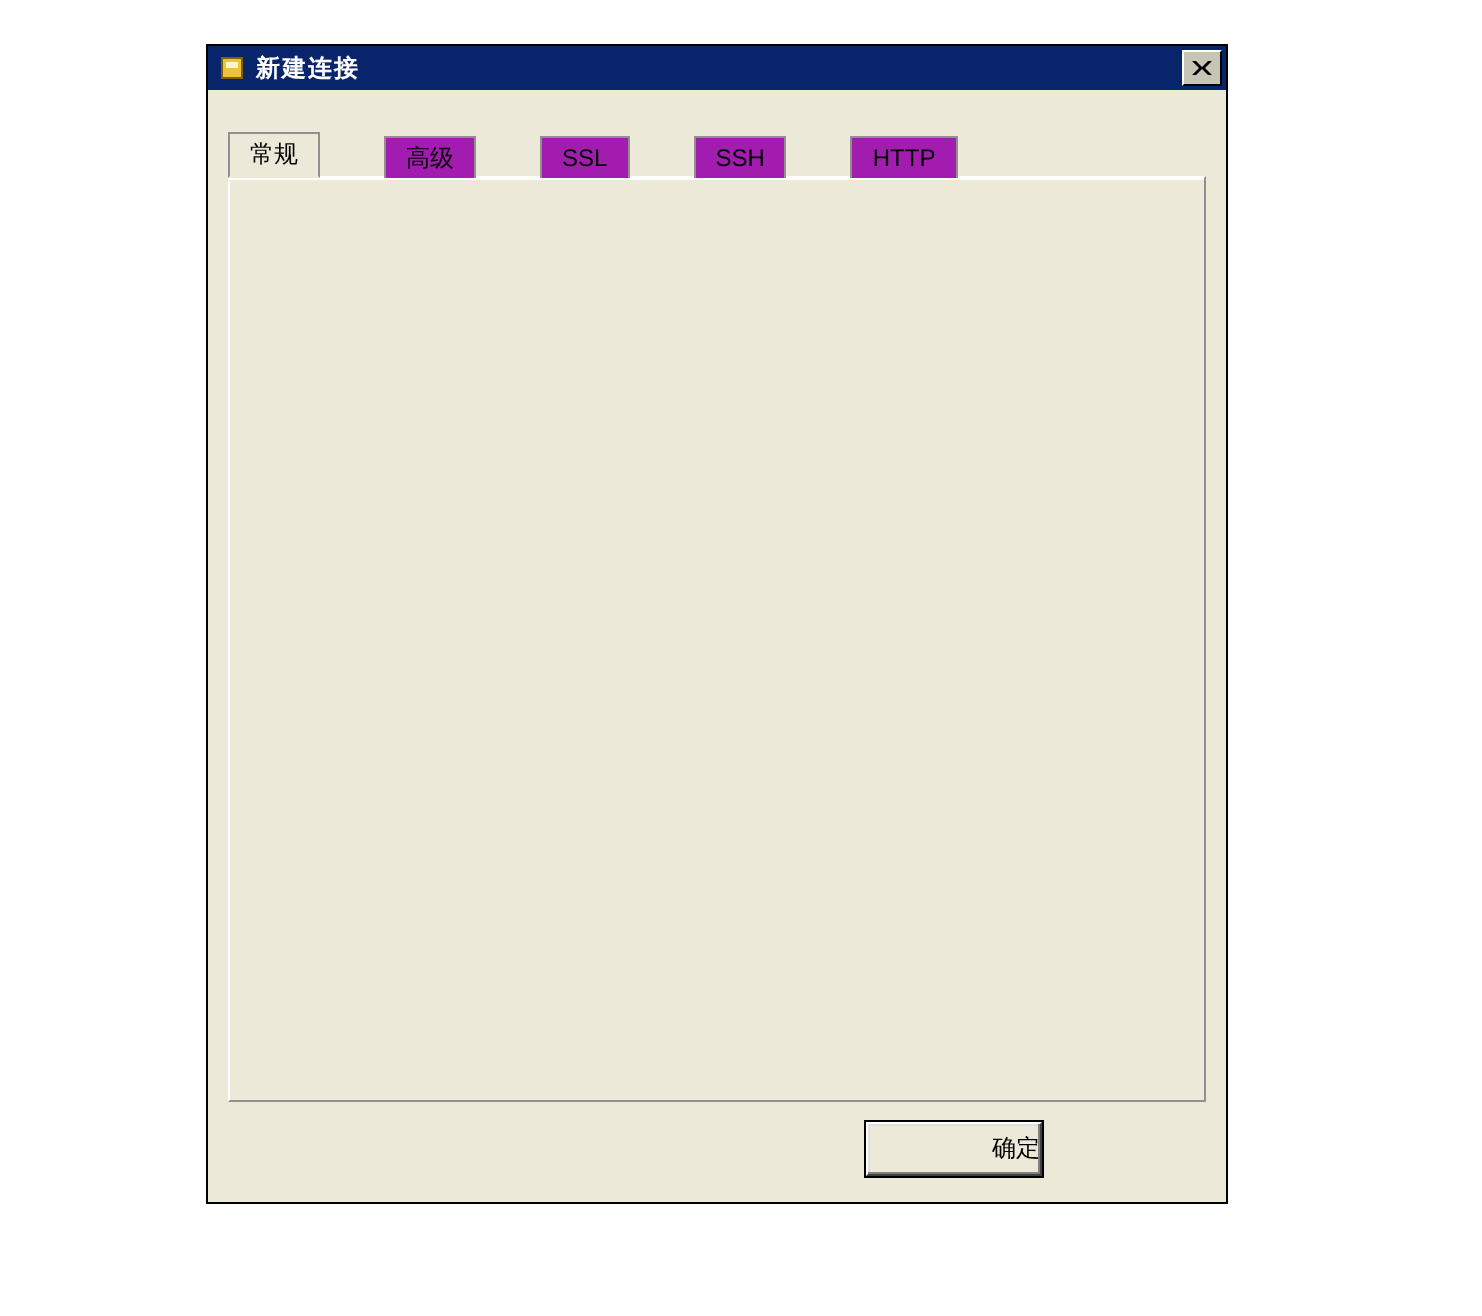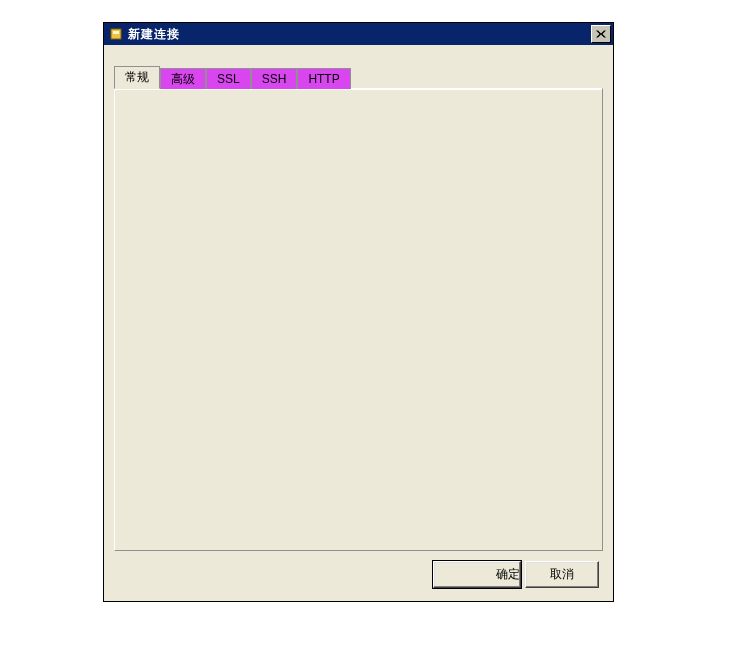--- a/index.html
+++ b/index.html
@@ -72,27 +72,28 @@
   }
 
   .tabs-row {
     position: absolute;
     left: 10px;
     top: 22px;
     display: flex;
     align-items: flex-end;
     height: 21px;
     z-index: 2;
+    gap: 32px;
   }
   .tab {
     position: relative;
     height: 20px;
     padding: 0 10px;
     line-height: 20px;
-    background: #d946ef;
+    background: #a21caf;
     border: 1px solid #909090;
     border-bottom: none;
     margin-right: 0px;
     top: 1px;
     cursor: default;
     font-size: 12px;
   }
   .tab.active {
     height: 21px;
     top: 0px;
@@ -278,20 +279,17 @@
             <span>保存密码</span>
           </div>
         </div>
 
       </div>
 
       <div class="button-bar">
         <div class="win-button default-btn" style="right:82px; width:86px;">
           <span>确定</span>
         </div>
-        <div class="win-button" style="right:4px; width:72px;">
-          <span>取消</span>
-        </div>
       </div>
 
     </div>
   </div>
 </div>
 
 </body></html>

